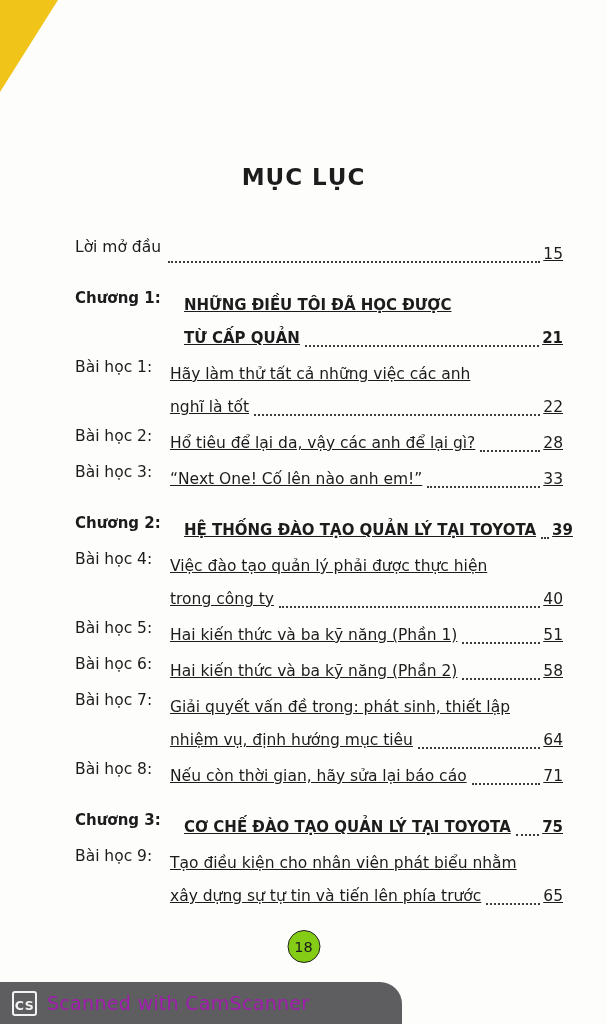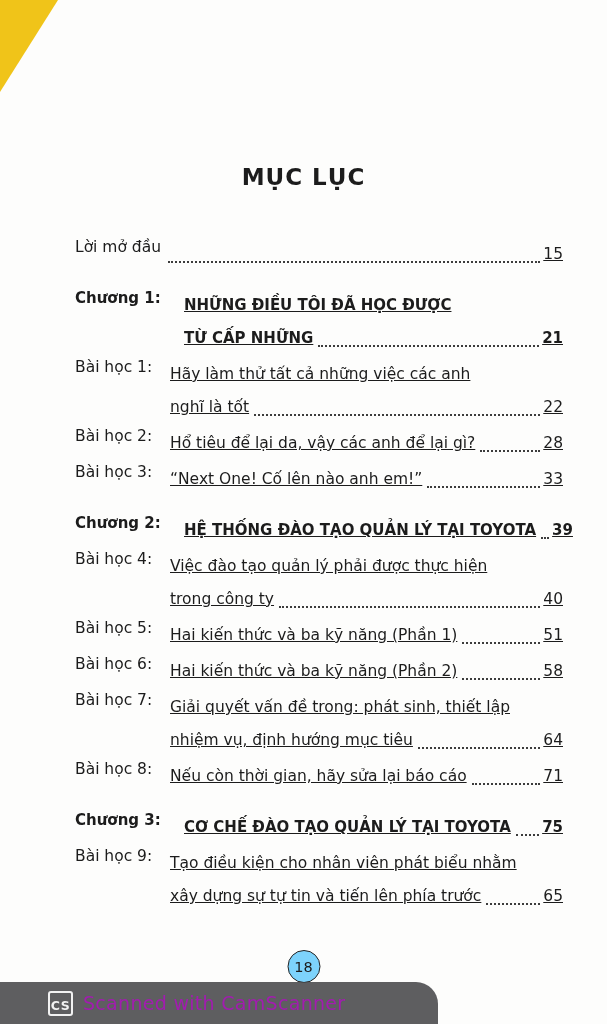--- a/index.html
+++ b/index.html
@@ -85,44 +85,43 @@
     margin: 0 3px 8px 5px;
   }
   .line.with-page .page {
     flex: none;
     font-weight: normal;
   }
   .entry.chapter .line.with-page .page { font-weight: bold; }
 
   .page-number-badge {
     position: absolute;
-    top: 950px;
+    top: 930px;
     left: 50%;
     transform: translateX(-50%);
     width: 33px; height: 33px;
     border: 1.6px solid #232323;
     border-radius: 50%;
     text-align: center;
     line-height: 33px;
     font-size: 14.5px;
-    background: #7dd3fc;
+    background: #84cc16;
     box-sizing: border-box;
   }
 
   .camscanner-bar {
     position: absolute;
     bottom: 0;
     left: 0;
     width: 402px;
     height: 42px;
     background: rgba(72, 72, 74, 0.88);
     border-top-right-radius: 22px;
     display: flex;
     align-items: center;
-    padding-left: 36px;
   }
   .camscanner-logo {
     margin-left: 12px;
     width: 25px; height: 25px;
     border: 2.5px solid #f2f2f2;
     border-radius: 3px;
     color: #f2f2f2;
     font-size: 12.5px;
     font-weight: bold;
     text-align: center;
@@ -154,21 +153,21 @@
           <span class="page">15</span>
         </div>
       </div>
   </div>
 
   <div class="entry chapter">
     <div class="label">Chương 1:</div>
     <div class="content">
         <div class="line">NHỮNG ĐIỀU TÔI ĐÃ HỌC ĐƯỢC</div>
         <div class="line with-page">
-          <span class="text">TỪ CẤP NHỮNG</span>
+          <span class="text">TỪ CẤP QUẢN</span>
           <span class="dots"></span>
           <span class="page">21</span>
         </div>
       </div>
   </div>
 
   <div class="entry lesson">
     <div class="label">Bài học 1:</div>
     <div class="content">
         <div class="line">Hãy làm thử tất cả những việc các anh</div>

